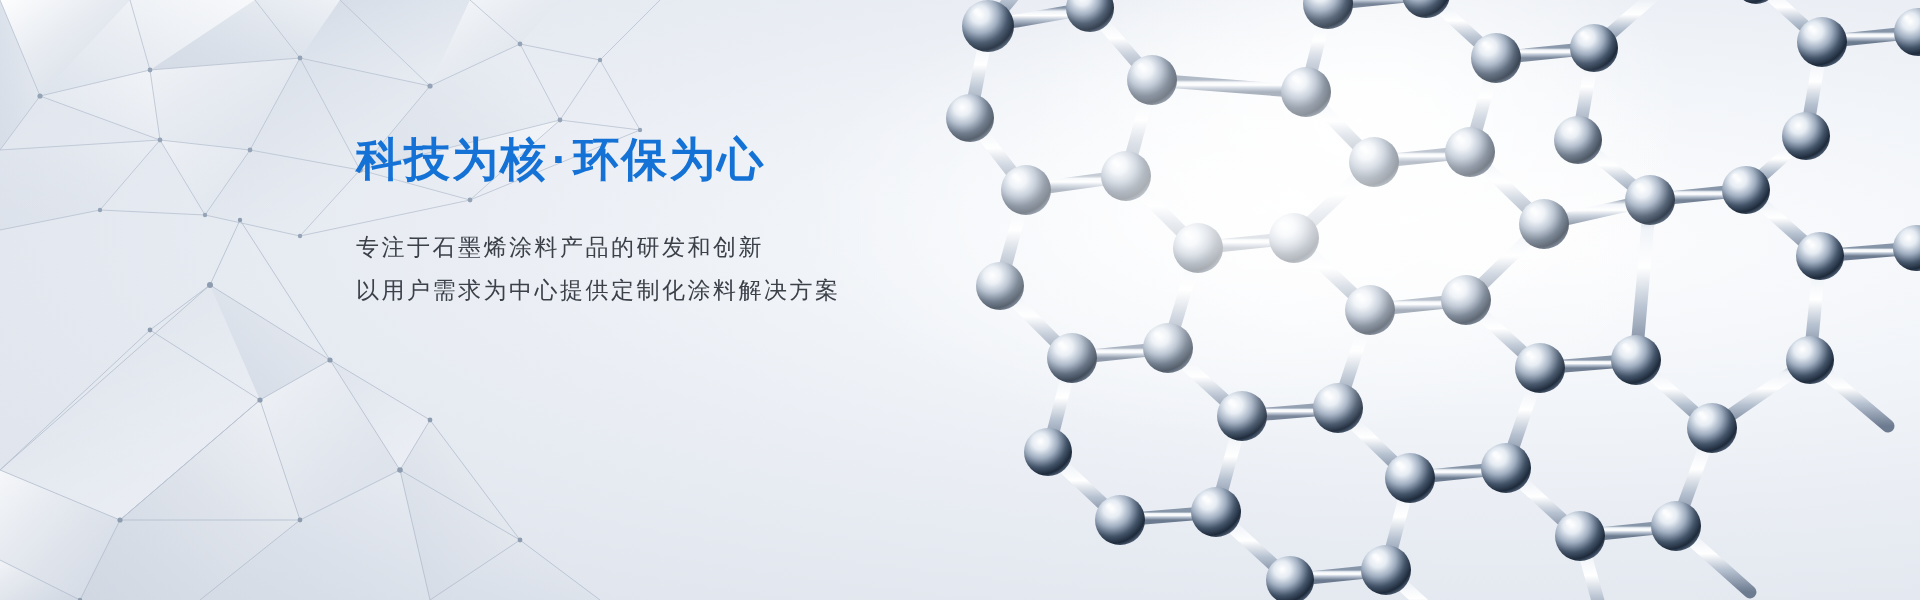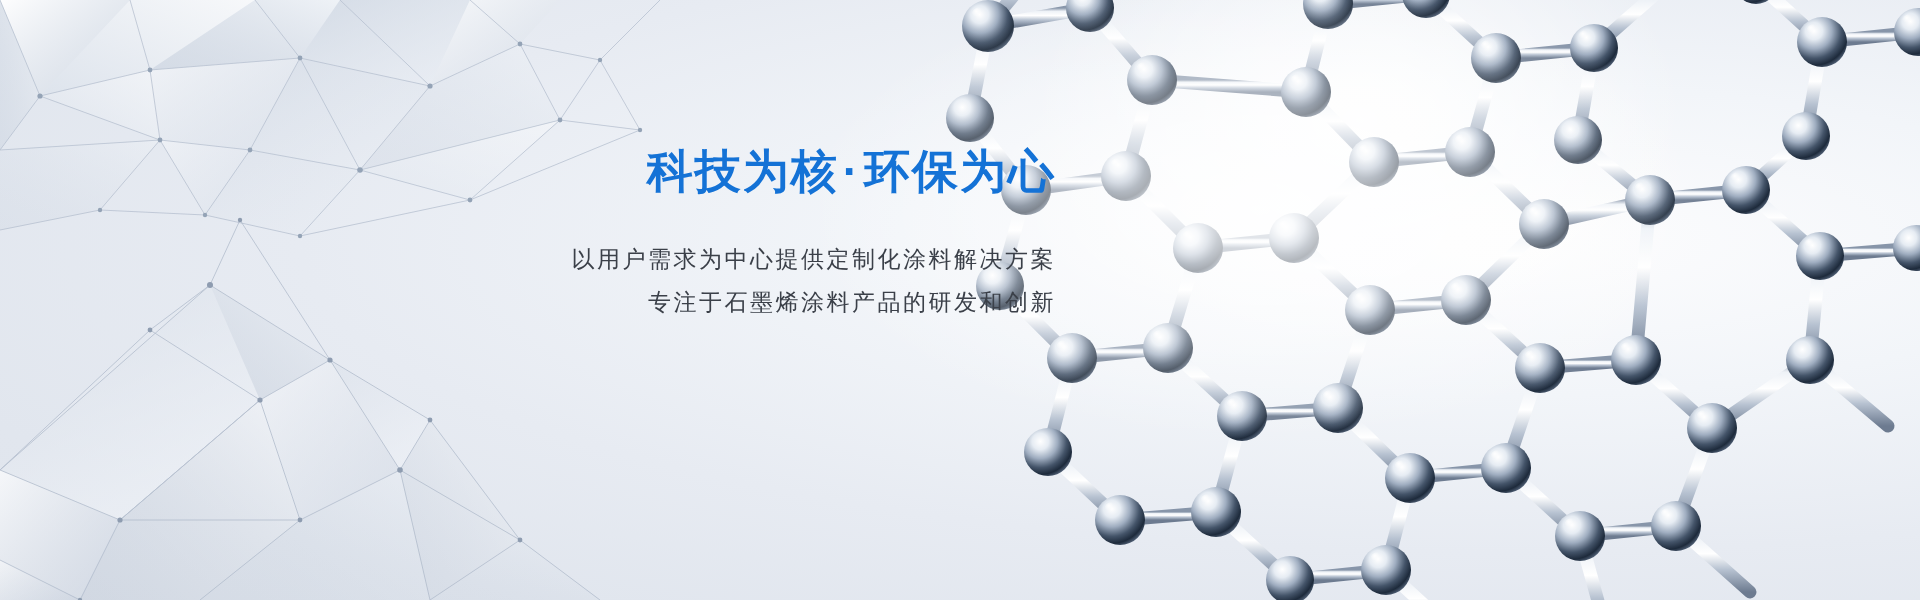--- a/index.html
+++ b/index.html
@@ -34,23 +34,22 @@
     left:930px;
     width:1060px;
     height:720px;
     pointer-events:none;
   }
 
   
   .copy {
     position:absolute;
     left:356px;
-    top:144px;
+    top:132px;
     width:700px;
-    text-align:right;
   }
   .headline {
     font-size:46px;
     font-weight:bold;
     letter-spacing:2px;
     line-height:1.18;
     color:#1472d6;
     white-space:nowrap;
     font-family:"Liberation Sans","DejaVu Sans",sans-serif;
   }
@@ -438,18 +437,18 @@
       <circle cx="738" cy="576" r="8" fill="url(#ballhi)"></circle>
     </g>
   </svg>
 
   <div class="glow"></div>
 
   <div class="copy">
     <div class="headline"><span>科技为核</span><span class="dot-sep">·</span><span>环保为心</span></div>
 
     <div class="sub">
+      <div class="sub-line">专注于石墨烯涂料产品的研发和创新</div>
       <div class="sub-line">以用户需求为中心提供定制化涂料解决方案</div>
-      <div class="sub-line">专注于石墨烯涂料产品的研发和创新</div>
     </div>
   </div>
 
 </div>
 
 </body></html>

